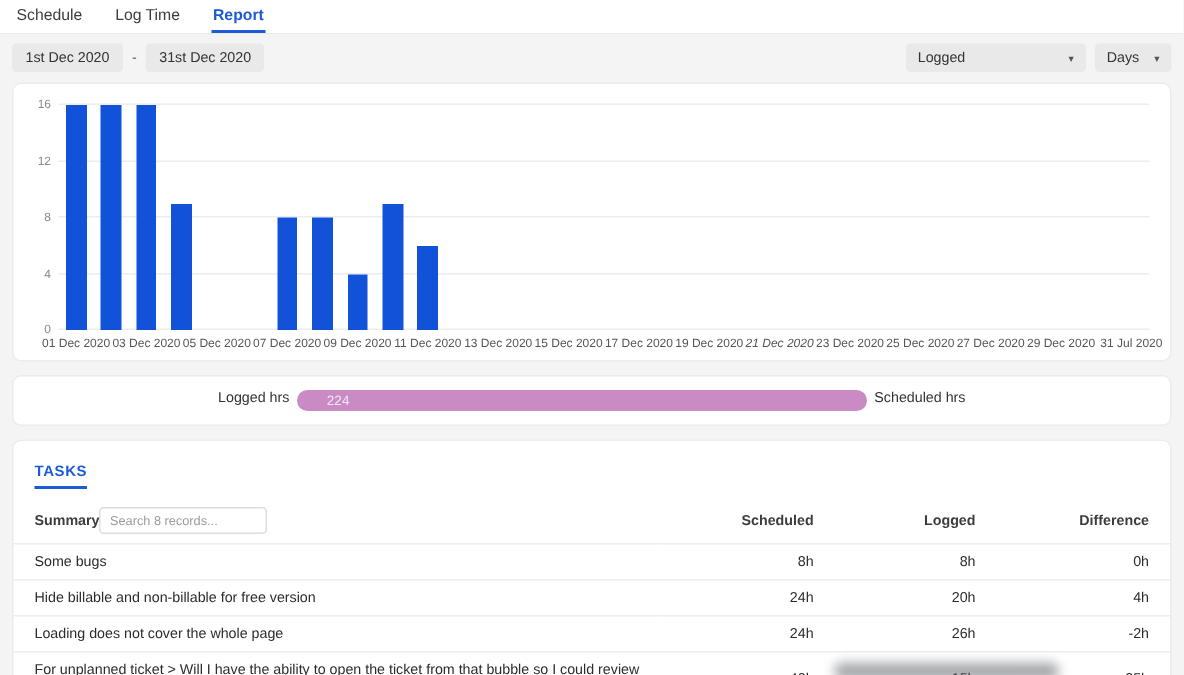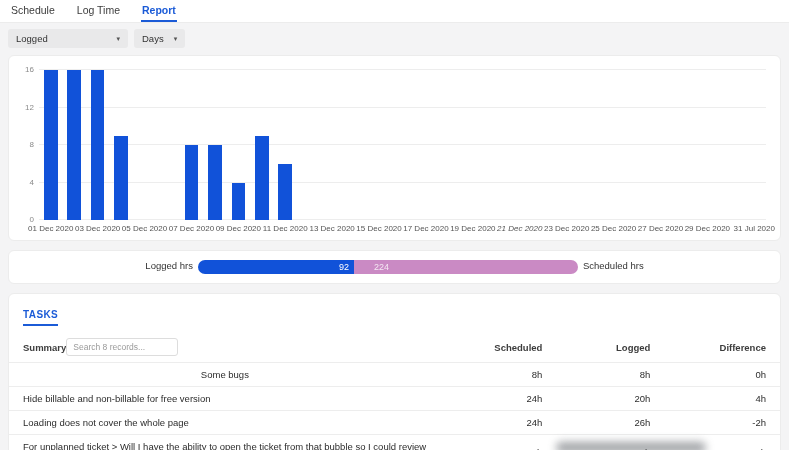--- a/index.html
+++ b/index.html
@@ -65,20 +65,25 @@
 </head>
 <body>
 
 <nav class="topnav">
   <div class="tab">Schedule</div>
   <div class="tab">Log Time</div>
   <div class="tab active">Report</div>
 </nav>
 
 <div class="controls">
+  <div class="ctrl-left">
+    <div class="btn">1st Dec 2020</div>
+    <span class="dash">-</span>
+    <div class="btn">31st Dec 2020</div>
+  </div>
   <div class="ctrl-right">
     <div class="select wide">
       <span>Logged</span>
       <span class="chev">▾</span>
     </div>
     <div class="select">
       <span>Days</span>
       <span class="chev">▾</span>
     </div>
   </div>
@@ -166,23 +171,20 @@
       <div class="xtick" style="left: 79.0323%;">25 Dec 2020</div>
       <div class="xtick" style="left: 85.4839%;">27 Dec 2020</div>
       <div class="xtick" style="left: 91.9355%;">29 Dec 2020</div>
       <div class="xtick" style="left: 98.3871%;">31 Jul 2020</div>
     </div>
 </section>
 
 <section class="card progress-card">
   <span class="plabel">Logged hrs</span>
   <div class="pbar">
-    <div class="pseg logged" style="width: 41.0714%;">
-      <span>92</span>
-    </div>
     <div class="pseg scheduled">
       <span>224</span>
     </div>
   </div>
   <span class="plabel">Scheduled hrs</span>
 </section>
 
 <section class="card tasks-card">
   <div class="tasks-title-row">
     <span class="tasks-title">TASKS</span>
@@ -202,21 +204,21 @@
             <input class="search-input" type="text" placeholder="Search 8 records..." style="">
           </div>
         </th>
         <th>Scheduled</th>
         <th>Logged</th>
         <th>Difference</th>
       </tr>
     </thead>
     <tbody>
         <tr>
-          <td style="text-align: center;">Some bugs</td>
+          <td style="text-align: left;">Some bugs</td>
           <td style="text-align: right;">8h</td>
           <td style="text-align: right;">8h</td>
           <td style="text-align: right;">0h</td>
         </tr>
         <tr>
           <td style="text-align: left;">Hide billable and non-billable for free version</td>
           <td style="text-align: right;">24h</td>
           <td style="text-align: right;">20h</td>
           <td style="text-align: right;">4h</td>
         </tr>

